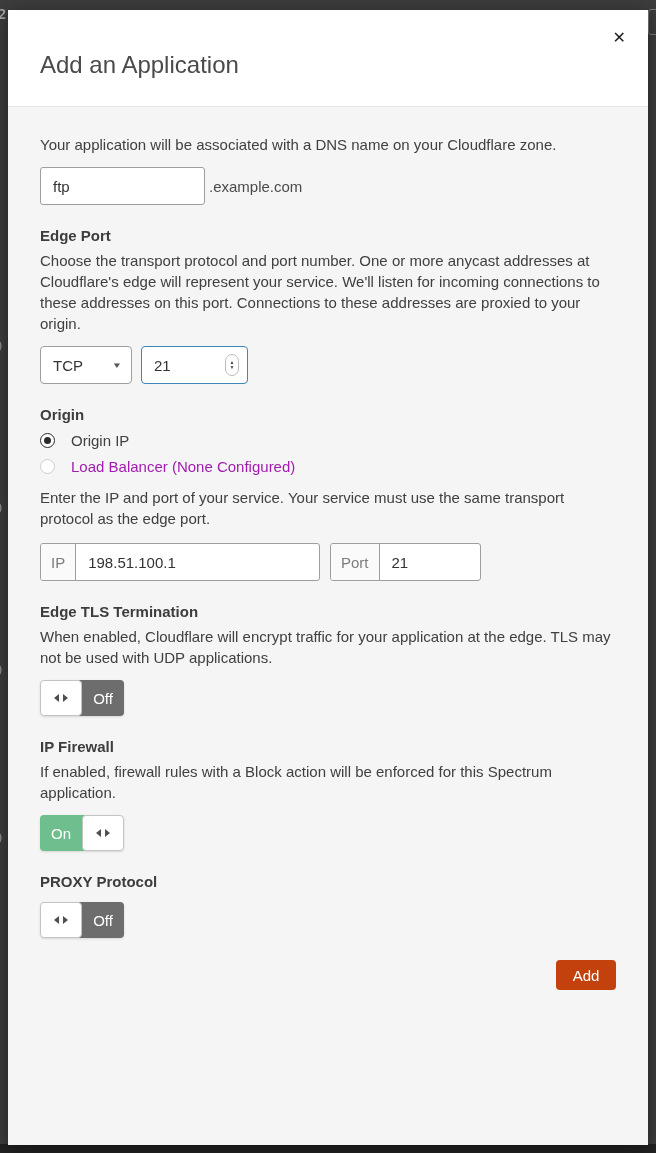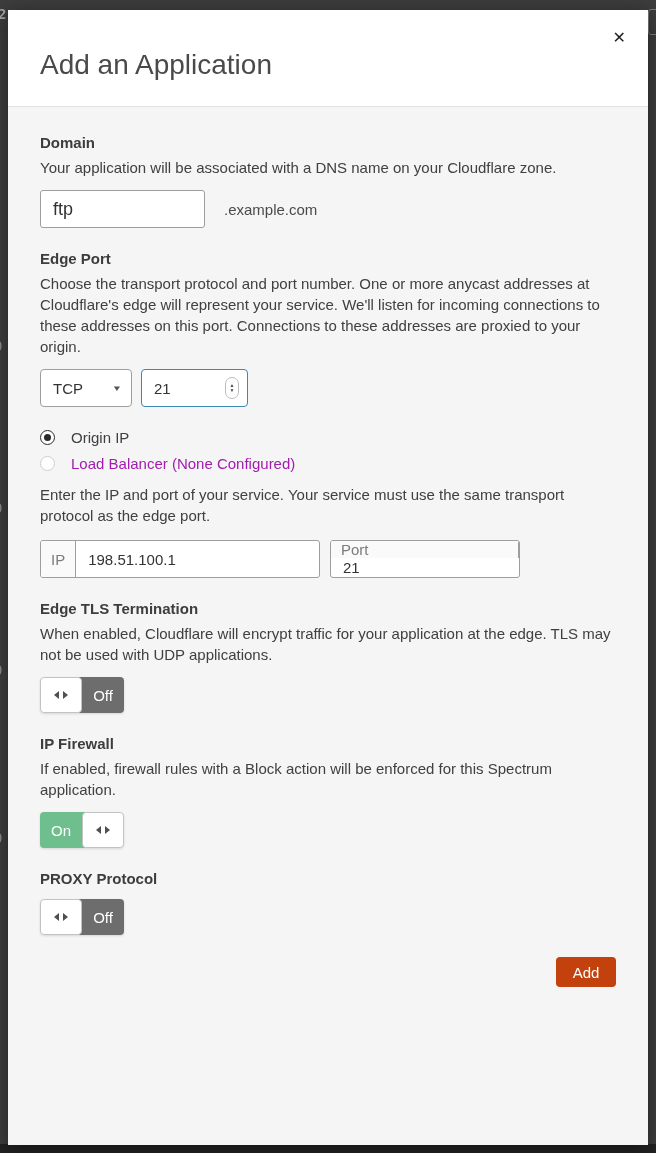--- a/index.html
+++ b/index.html
@@ -23,44 +23,44 @@
   .modal {
     position: absolute; left: 8px; top: 10px; width: 640px; height: 1135px;
     background: #f5f5f5; box-shadow: 0 4px 18px rgba(0,0,0,.45);
     overflow: hidden;
   }
   .modal-header {
     background: #ffffff; height: 97px; padding: 0 32px;
     border-bottom: 1px solid #e4e4e4; position: relative;
     display: flex; align-items: center;
   }
-  .modal-title { font-size: 28px; font-weight: 400; color: #4a4a4a; margin-top: 14px; }
+  .modal-title { font-size: 24px; font-weight: 400; color: #4a4a4a; margin-top: 14px; }
   .close-btn {
     position: absolute; top: 20px; right: 22px;
     font-size: 16px; font-weight: 700; color: #1d1d1d;
     cursor: pointer; line-height: 1; background: none; border: none;
     font-family: "DejaVu Sans", sans-serif;
   }
 
   .modal-body { padding: 27px 32px 0 32px; }
   .section { margin-bottom: 22px; }
   .section-label { font-size: 15px; font-weight: 700; color: #3d3d3d; margin-bottom: 6px; }
   .section-desc { font-size: 15px; line-height: 21px; color: #404040; }
 
   
   .text-input {
     height: 38px; background: #fff; border: 1px solid #9e9e9e; border-radius: 3px;
-    font-size: 18px; color: #333; padding: 0 12px;
+    font-size: 15px; color: #333; padding: 0 12px;
     font-family: "Liberation Sans", sans-serif;
   }
   .controls-row { display: flex; align-items: center; margin-top: 12px; }
 
   
   .domain-input { width: 165px; }
-  .domain-suffix { font-size: 15px; color: #4a4a4a; margin-left: 19px; }
+  .domain-suffix { font-size: 15px; color: #4a4a4a; margin-left: 4px; }
 
   
   .select-box {
     width: 92px; height: 38px; background: #fff; border: 1px solid #9e9e9e; border-radius: 4px;
     display: flex; align-items: center; justify-content: space-between; padding: 0 10px 0 12px;
     font-size: 15px; color: #333; cursor: pointer; margin-right: 9px;
   }
   .select-chevron { font-size: 8px; color: #555; transform: scaleX(1.3); }
   .number-input {
     width: 107px; height: 38px; background: #fff; border: 1px solid #3d87b3; border-radius: 4px;
@@ -87,21 +87,21 @@
   .radio-label.disabled { color: #a21caf; }
   .origin-help { margin-top: 12px; }
 
   
   .ip-row { display: flex; margin-top: 14px; }
   .input-group {
     display: flex; align-items: stretch; background: #fff;
     border: 1px solid #9e9e9e; border-radius: 3px; height: 38px; overflow: hidden;
   }
   .ip-group { width: 280px; margin-right: 10px; }
-  .port-group { width: 190px; flex-direction: column; }
+  .port-group { width: 151px; }
   .group-prefix {
     display: flex; align-items: center; padding: 0 10px;
     color: #7c7c7c; font-size: 15px; background: #fafafa; border-right: 1px solid #9e9e9e;
     flex: none;
   }
   .group-value {
     display: flex; align-items: center; padding: 0 12px; font-size: 15px; color: #333; flex: 1;
   }
 
   
@@ -150,21 +150,20 @@
 <div class="modal">
 
   <div class="modal-header">
     <h1 class="modal-title">Add an Application</h1>
     <button class="close-btn">✕</button>
   </div>
 
   <div class="modal-body">
 
     <div class="section">
-      <div class="section-label">Domain</div>
       <div class="section-desc">Your application will be associated with a DNS name on your Cloudflare zone.</div>
       <div class="controls-row">
         <input class="text-input domain-input" value="ftp" style="">
         <span class="domain-suffix">.example.com</span>
       </div>
     </div>
 
     <div class="section">
       <div class="section-label">Edge Port</div>
       <div class="section-desc">Choose the transport protocol and port number. One or more anycast addresses at Cloudflare's edge will represent your service. We'll listen for incoming connections to these addresses on this port. Connections to these addresses are proxied to your origin.</div>
@@ -177,20 +176,21 @@
           <span>21</span>
           <span class="spinner">
             <span>▲</span>
             <span>▼</span>
           </span>
         </div>
       </div>
     </div>
 
     <div class="section">
+      <div class="section-label">Origin</div>
 
       <div class="radio-row">
         <span class="radio-circle">
             <span class="dot"></span>
           </span>
         <span class="radio-label">Origin IP</span>
       </div>
       <div class="radio-row">
         <span class="radio-circle disabled"></span>
         <span class="radio-label disabled">Load Balancer (None Configured)</span>

